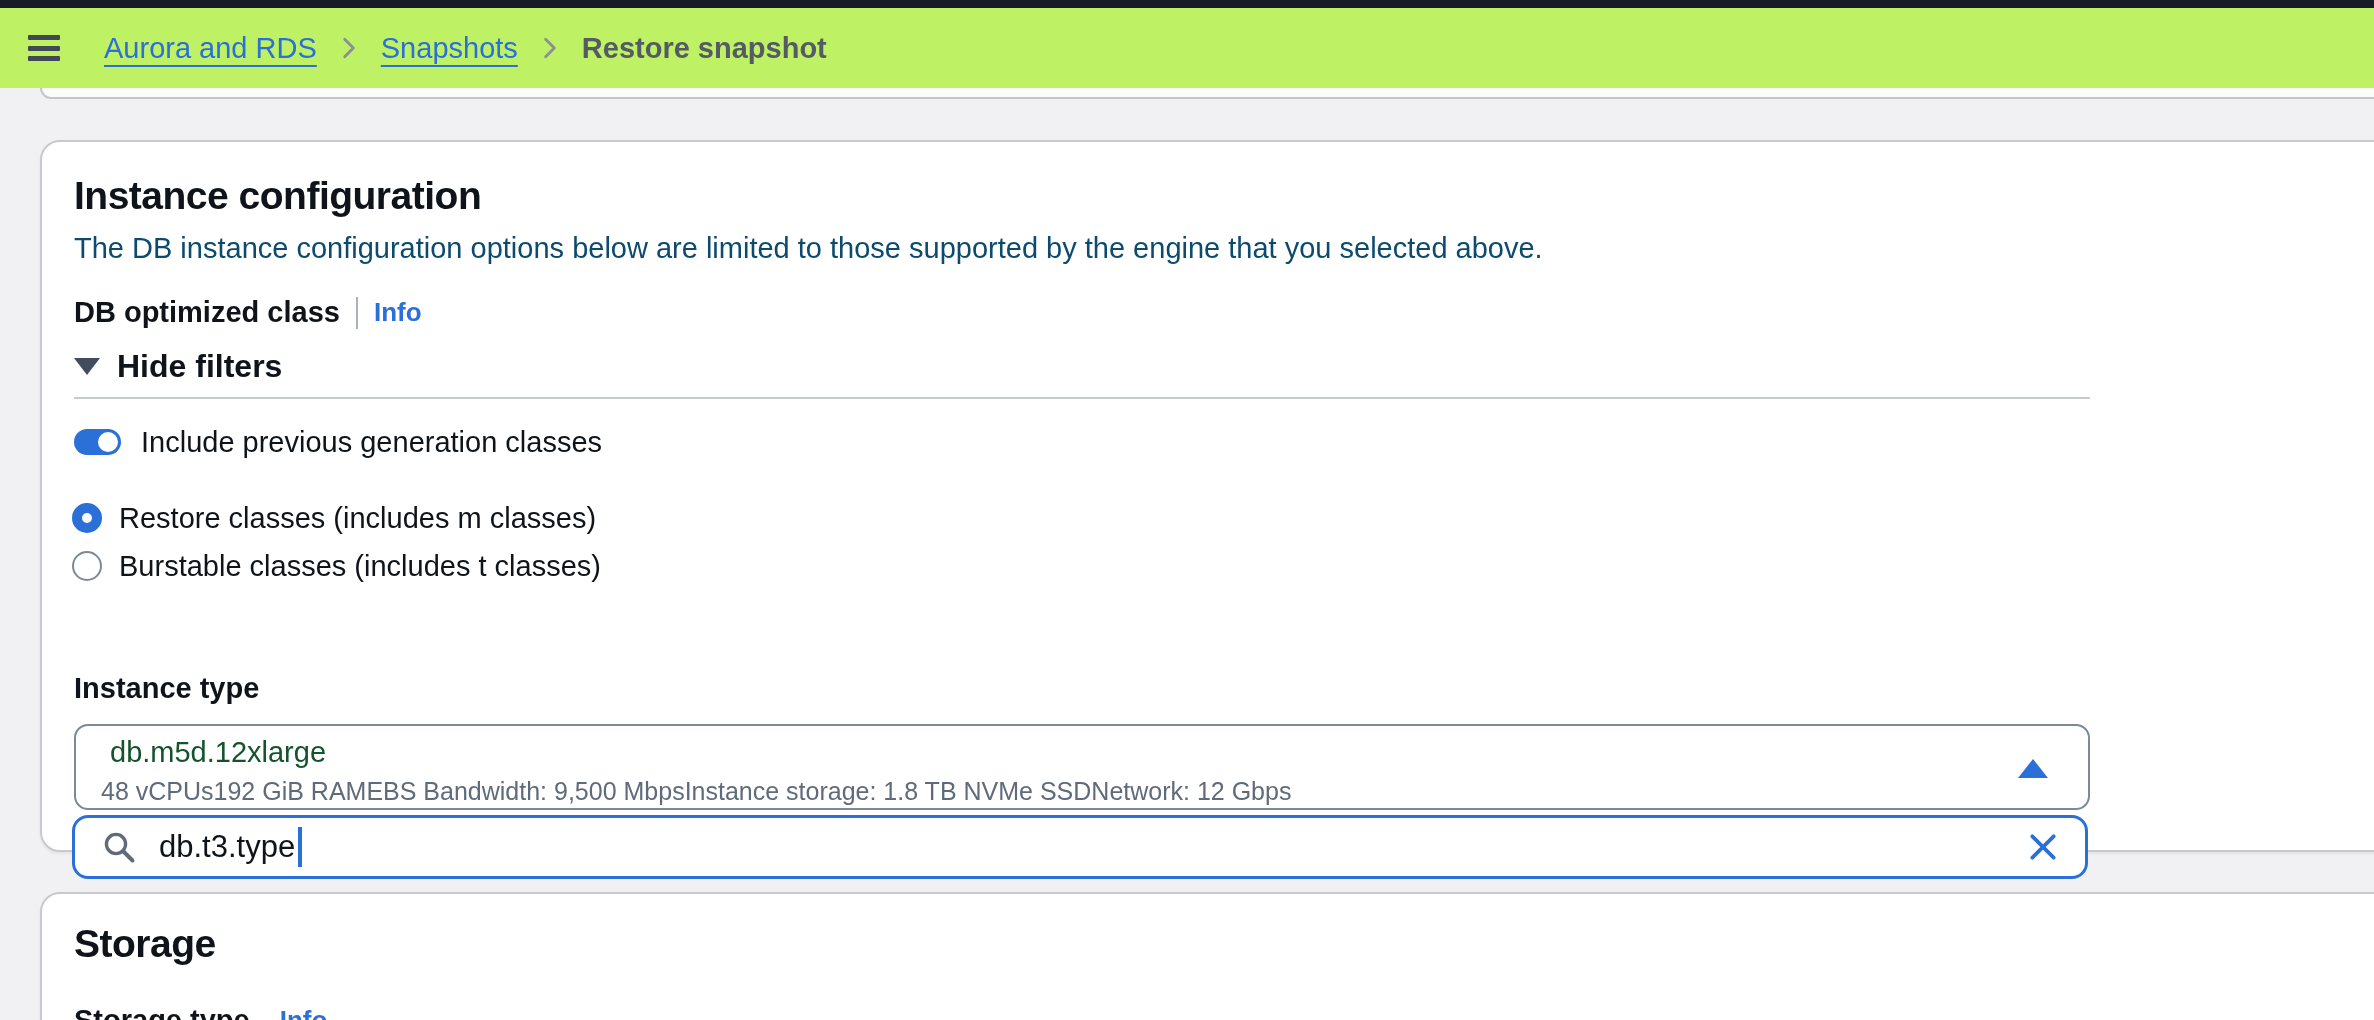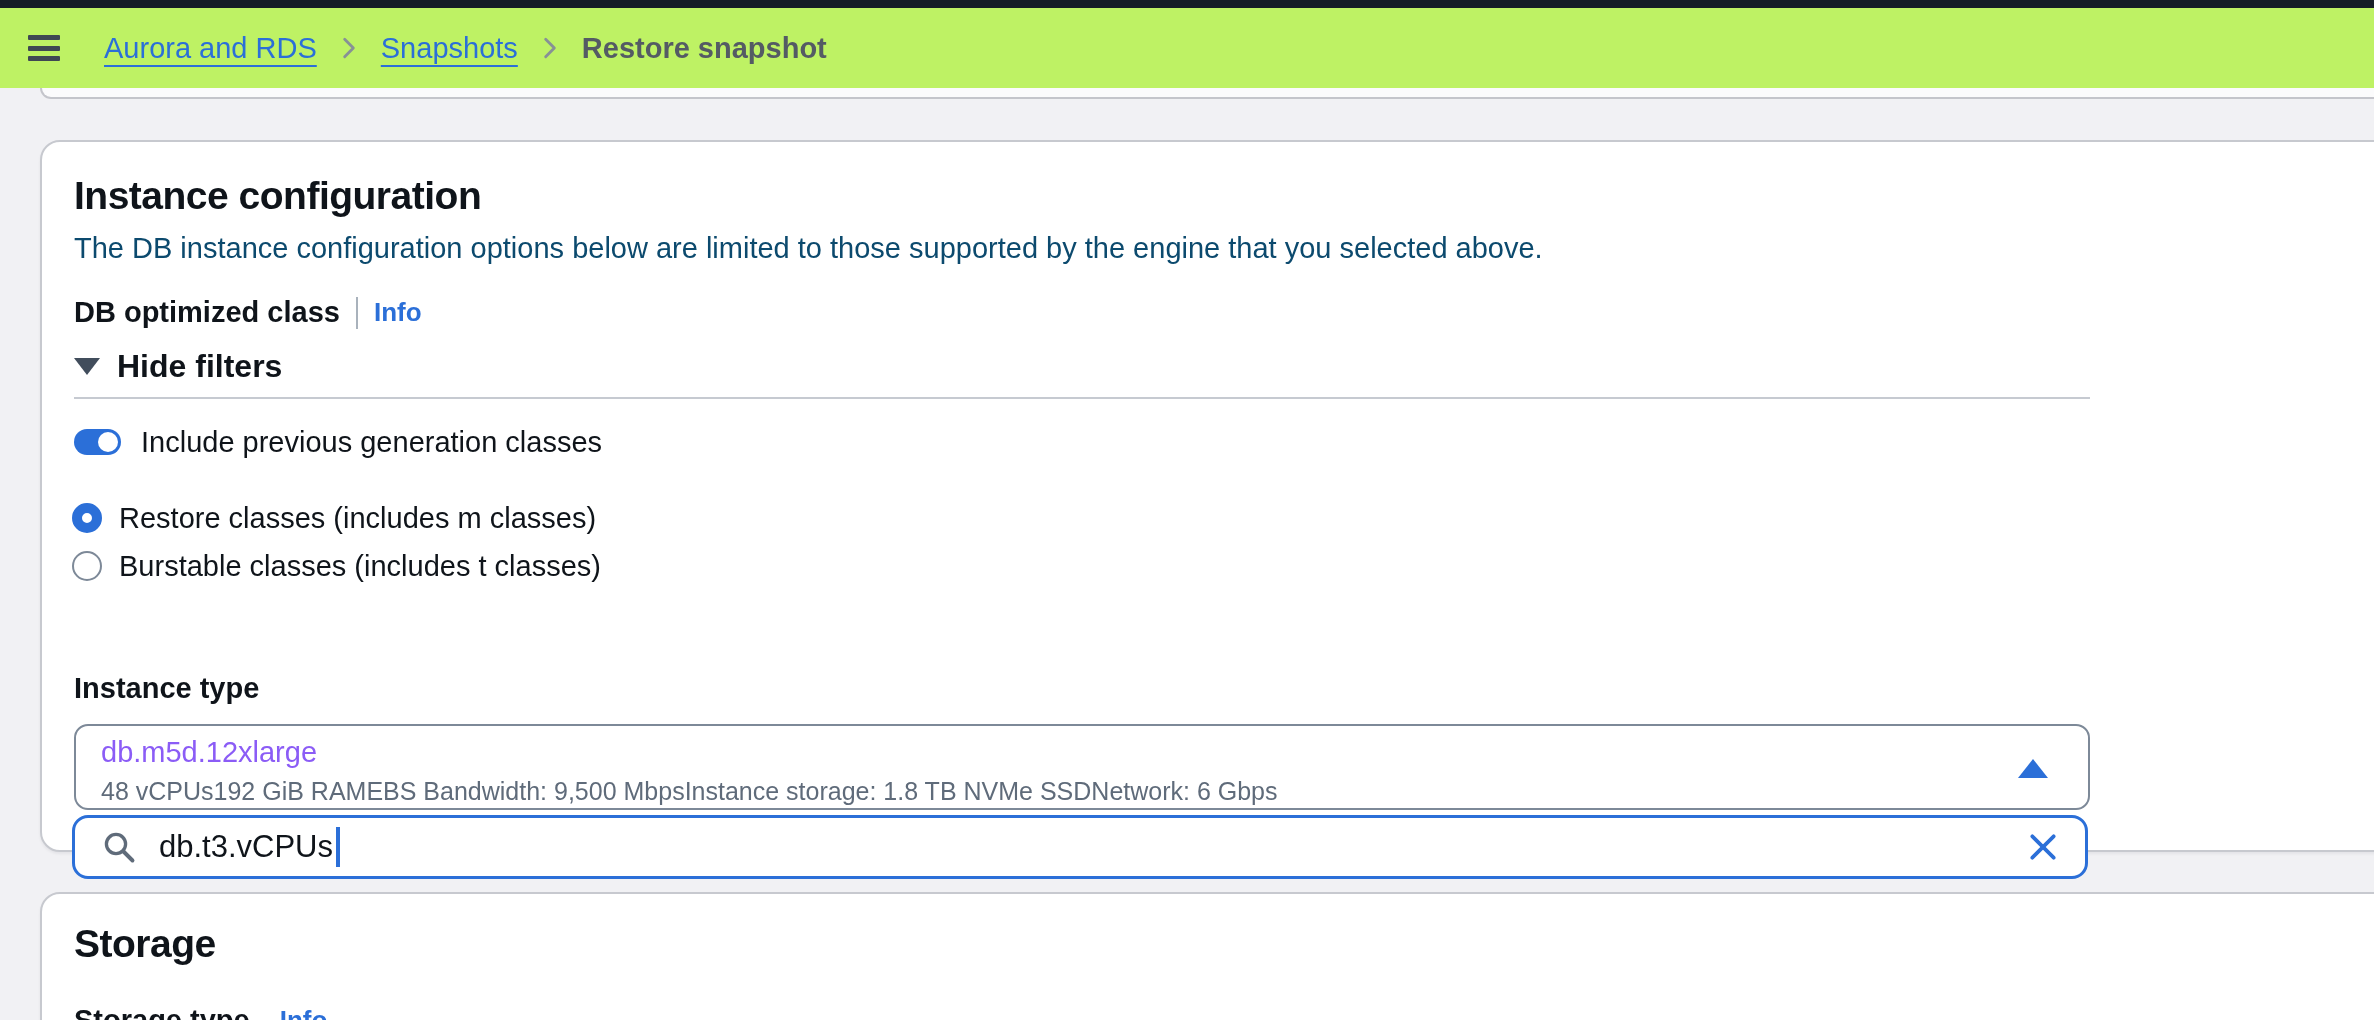--- a/index.html
+++ b/index.html
@@ -83,21 +83,21 @@
   }
   .radio-row.selected .radio-circle { border:10px solid var(--accent,#2b6fd8); }
 
   .ic-instlabel { position:absolute; left:32px; top:530px; font-size:29px; font-weight:bold; }
 
   .select-box {
     position:absolute; left:32px; top:582px; width:2016px; height:86px;
     border:2px solid #7d8998; border-radius:14px; background:#ffffff;
     padding:10px 0 0 25px; cursor:pointer;
   }
-  .sel-name { font-size:29px; color:#8b5cf6; }
+  .sel-name { font-size:29px; color:#14532d;margin-left:9px; }
   .sel-specs { display:flex; margin-top:8px; font-size:25px; color:#5f6b7a; }
   .caret-up {
     position:absolute; right:40px; top:33px; width:0; height:0;
     border-left:15px solid transparent; border-right:15px solid transparent;
     border-bottom:19px solid var(--accent,#2b6fd8);
   }
 
   .search-overlay {
     position:absolute; left:72px; top:815px; width:2016px; height:64px; z-index:5;
     background:#ffffff; border:3px solid var(--accent,#2b6fd8); border-radius:16px;
@@ -198,34 +198,34 @@
     <div class="sel-specs">
 
         <span class="spec">48 vCPUs</span>
 
         <span class="spec">192 GiB RAM</span>
 
         <span class="spec">EBS Bandwidth: 9,500 Mbps</span>
 
         <span class="spec">Instance storage: 1.8 TB NVMe SSD</span>
 
-        <span class="spec">Network: 6 Gbps</span>
+        <span class="spec">Network: 12 Gbps</span>
       </div>
     <span class="caret-up"></span>
   </div>
 </div>
 
 <div class="search-overlay">
   <span class="search-glyph">
     <svg viewBox="0 0 24 24">
         <circle cx="10" cy="10" r="6.4" fill="none" stroke="currentColor" stroke-width="2.2"></circle>
         <line x1="15" y1="15" x2="21" y2="21" stroke="currentColor" stroke-width="2.6" stroke-linecap="round"></line>
       </svg>
   </span>
-  <span class="search-text">db.t3.vCPUs</span>
+  <span class="search-text">db.t3.type</span>
   <span class="text-cursor"></span>
   <span class="clear-x">
     <svg viewBox="0 0 24 24">
         <line x1="4" y1="4" x2="20" y2="20" stroke="currentColor" stroke-width="2.8" stroke-linecap="round"></line>
         <line x1="20" y1="4" x2="4" y2="20" stroke="currentColor" stroke-width="2.8" stroke-linecap="round"></line>
       </svg>
   </span>
 </div>
 
 <div class="card card-storage">

